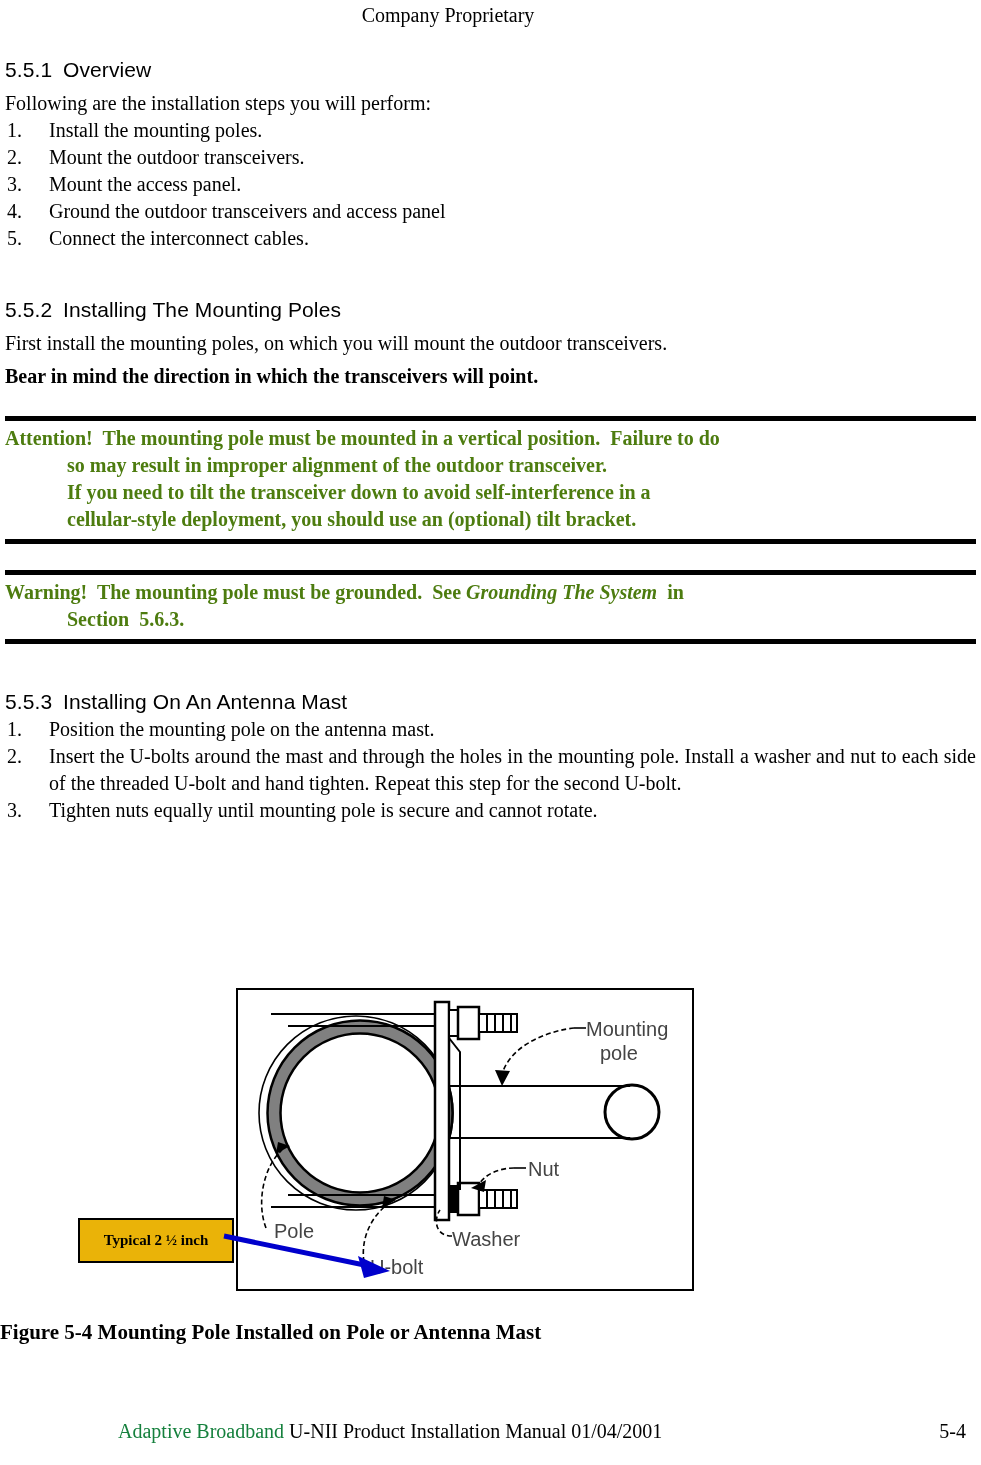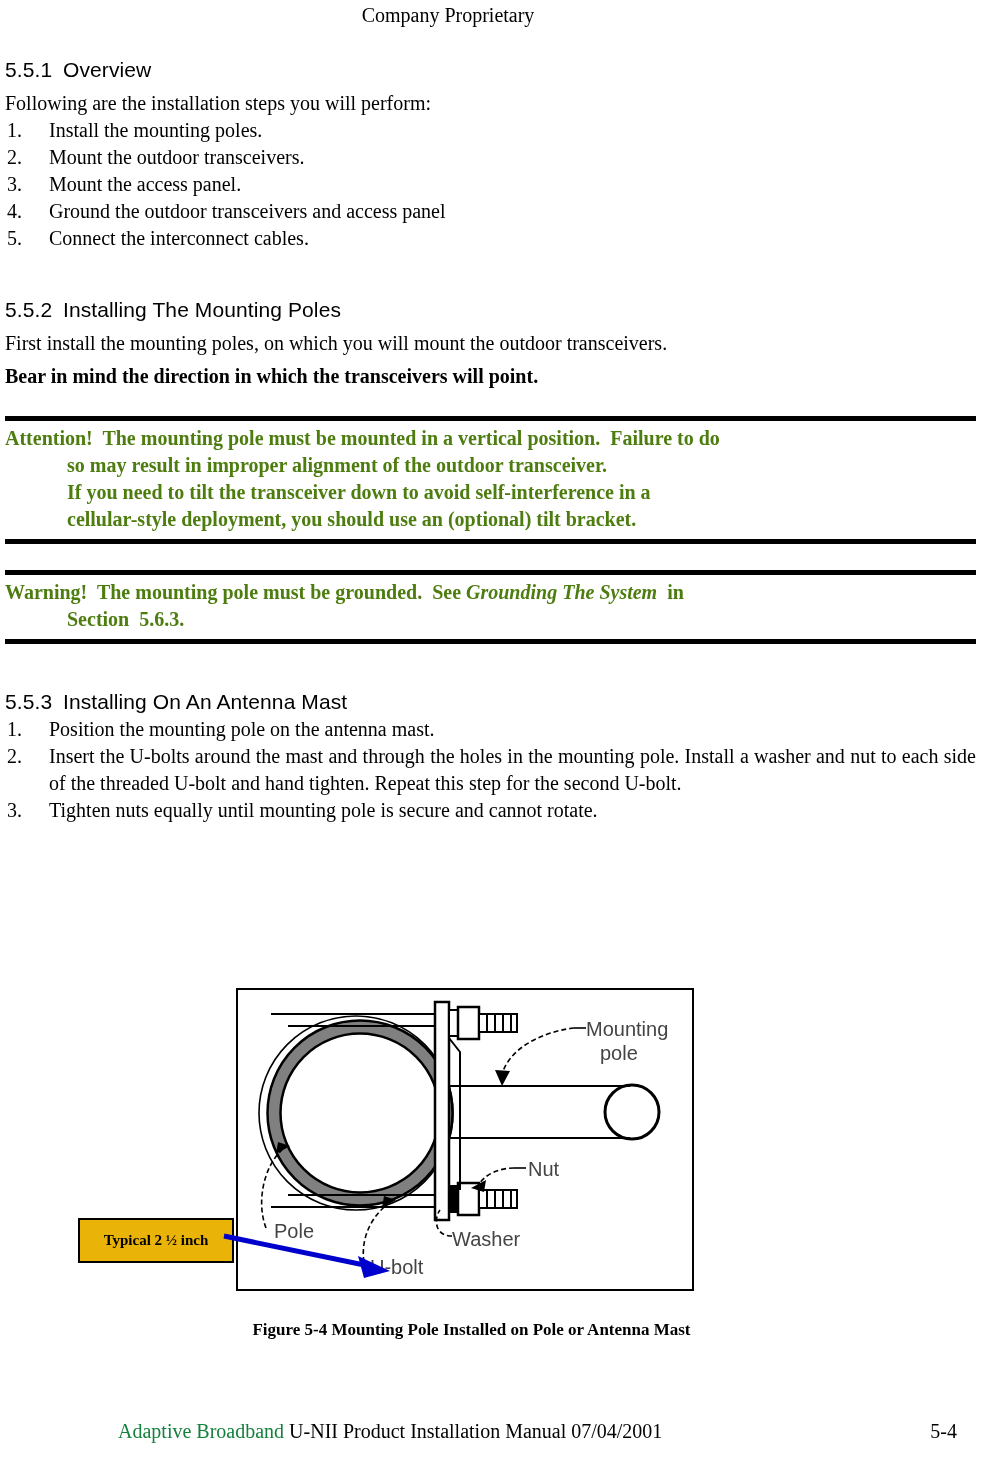--- a/index.html
+++ b/index.html
@@ -154,24 +154,24 @@
     height: 50px;
     z-index: 4;
     pointer-events: none;
   }
 
   .figcaption {
     position: absolute;
     left: 0;
     top: 1320px;
     width: 943px;
-    text-align: center;
+    text-align: left;
     font-family: "Liberation Serif", serif;
     font-weight: bold;
-    font-size: 17px;
+    font-size: 21px;
   }
 
   
   .page-footer {
     position: absolute;
     left: 0;
     top: 1420px;
     width: 981px;
     height: 40px;
   }
@@ -182,21 +182,21 @@
     font-size: 20px;
     font-family: "Liberation Serif", serif;
   }
   .footer-brand {
     color: #15803d;
     font-weight: normal;
   }
   .footer-manual { color: #000000; }
   .footer-page {
     position: absolute;
-    right: 24px;
+    right: 15px;
     top: 0;
     font-size: 20px;
     font-family: "Liberation Serif", serif;
   }
 </style>
 </head>
 <body>
 
 <div class="page">
 
@@ -354,18 +354,18 @@
       <polygon points="168,41 136,26 142,48" fill="#0000CC"></polygon>
     </svg>
   </div>
 
   <div class="figcaption">
     <span>Figure 5-4  Mounting Pole Installed on Pole or Antenna Mast</span>
   </div>
 
   <div class="page-footer">
     <div class="footer-center">
-      <span class="footer-brand">Adaptive Broadband</span><span>&nbsp;</span><span class="footer-manual">U-NII Product Installation Manual  07/04/2001</span>
+      <span class="footer-brand">Adaptive Broadband</span><span>&nbsp;</span><span class="footer-manual">U-NII Product Installation Manual  01/04/2001</span>
     </div>
     <div class="footer-page">5-4</div>
   </div>
 
 </div>
 
 </body></html>

